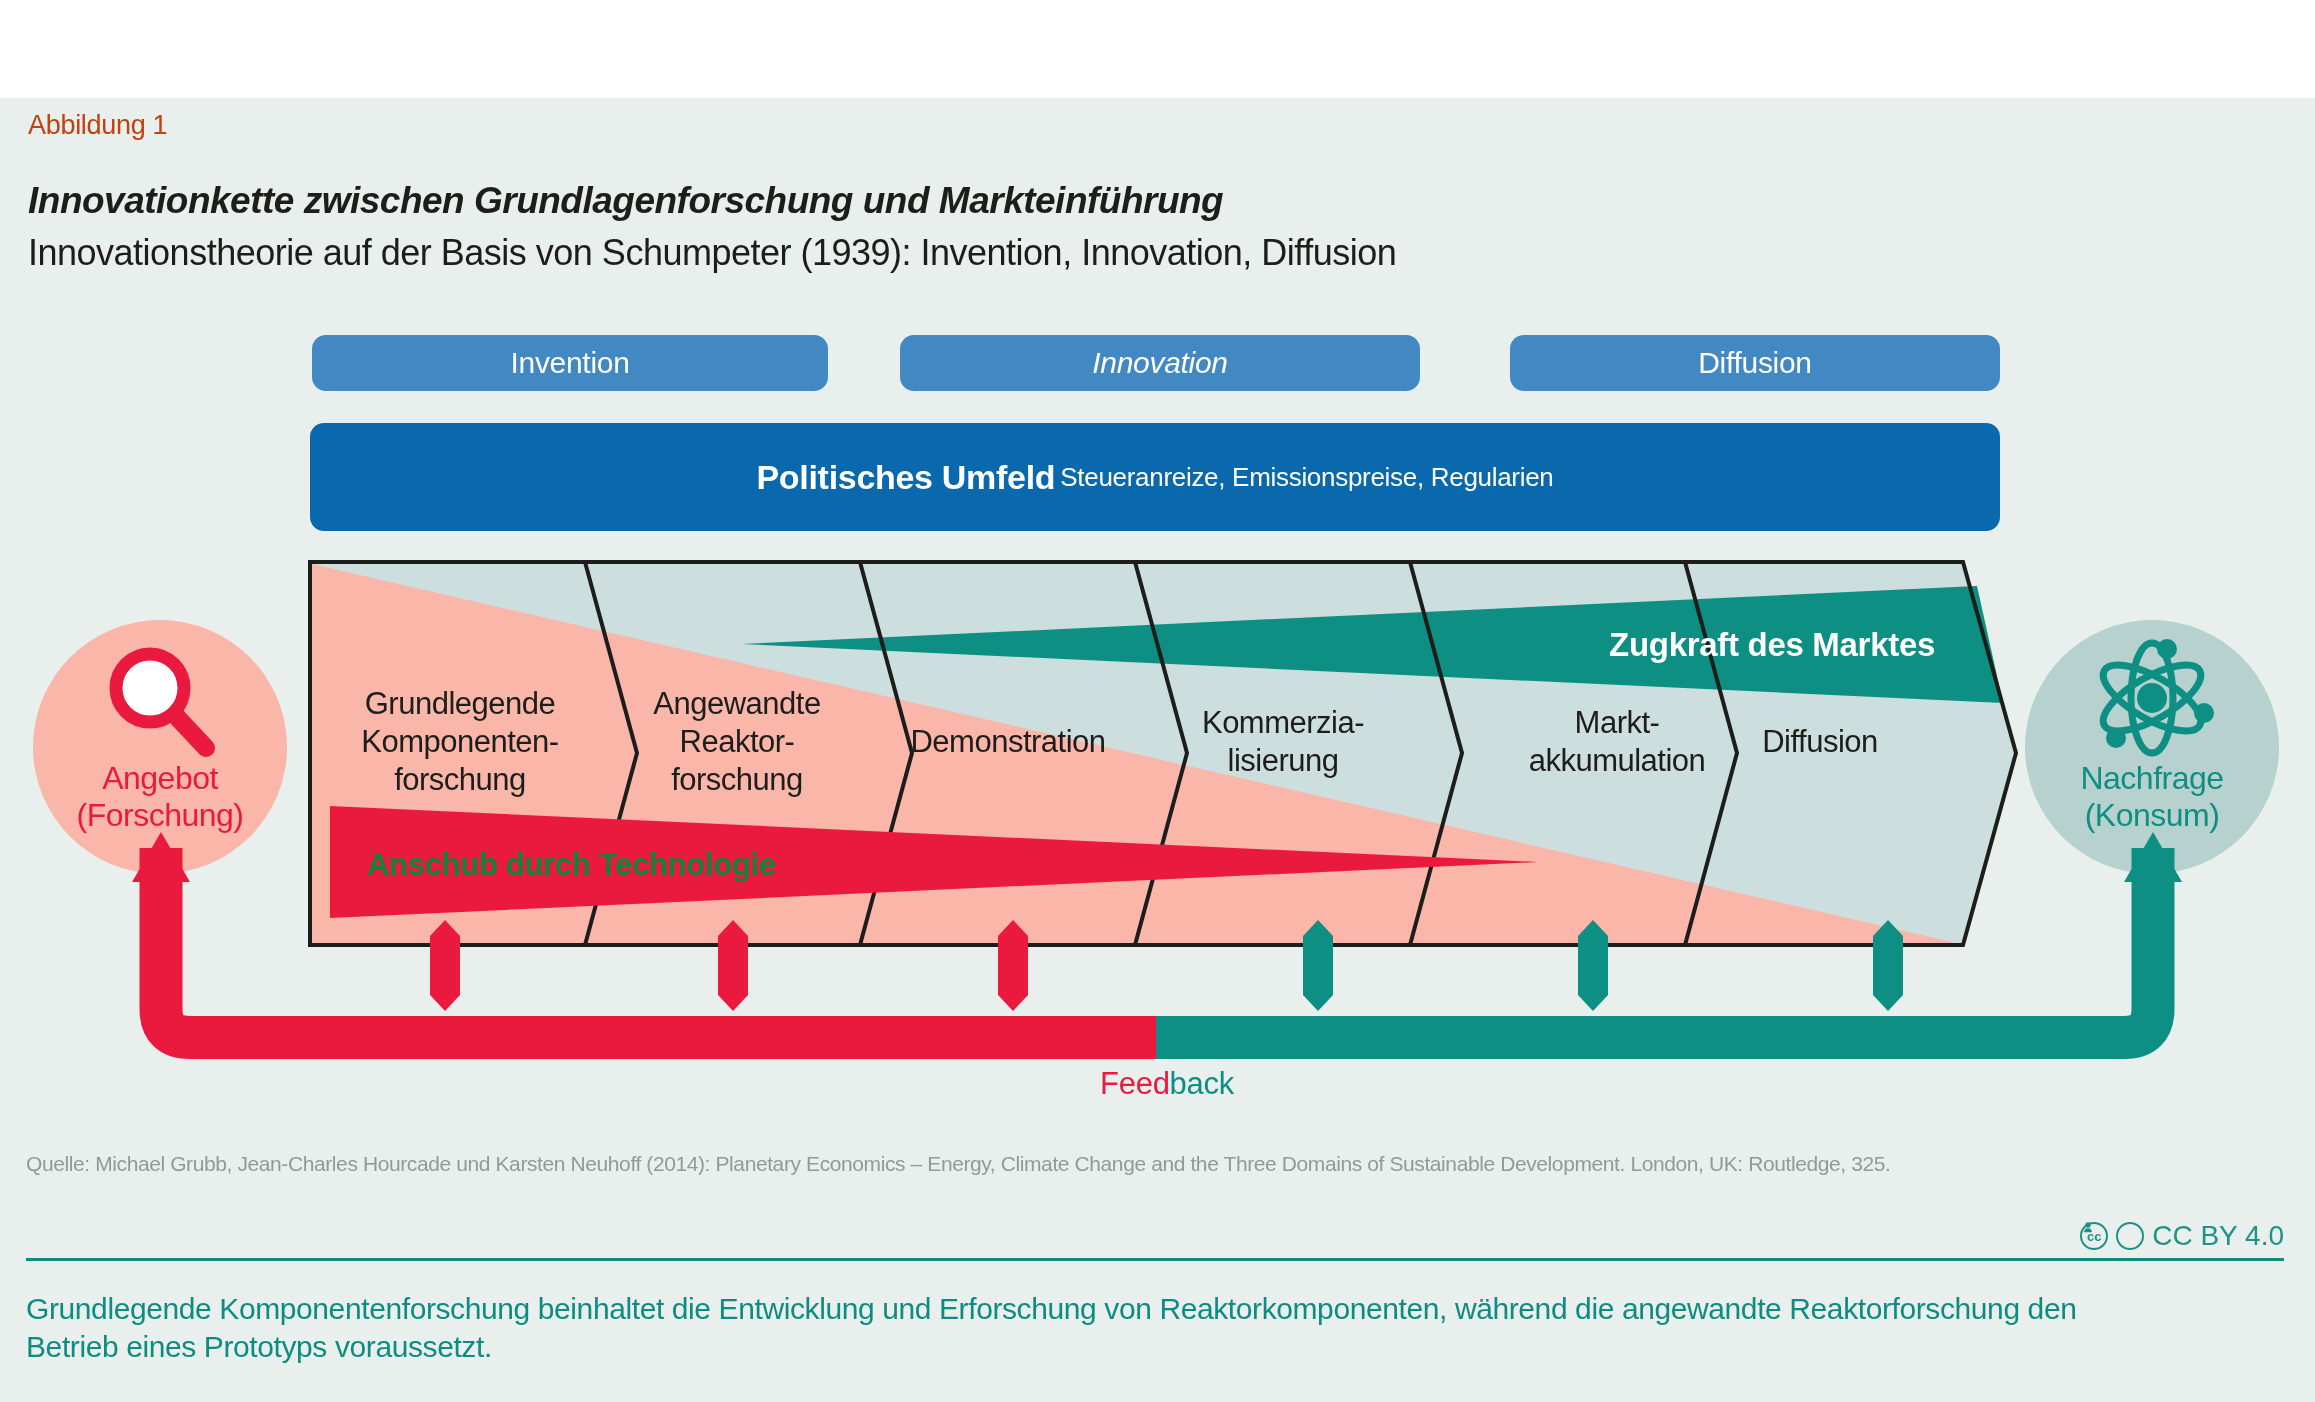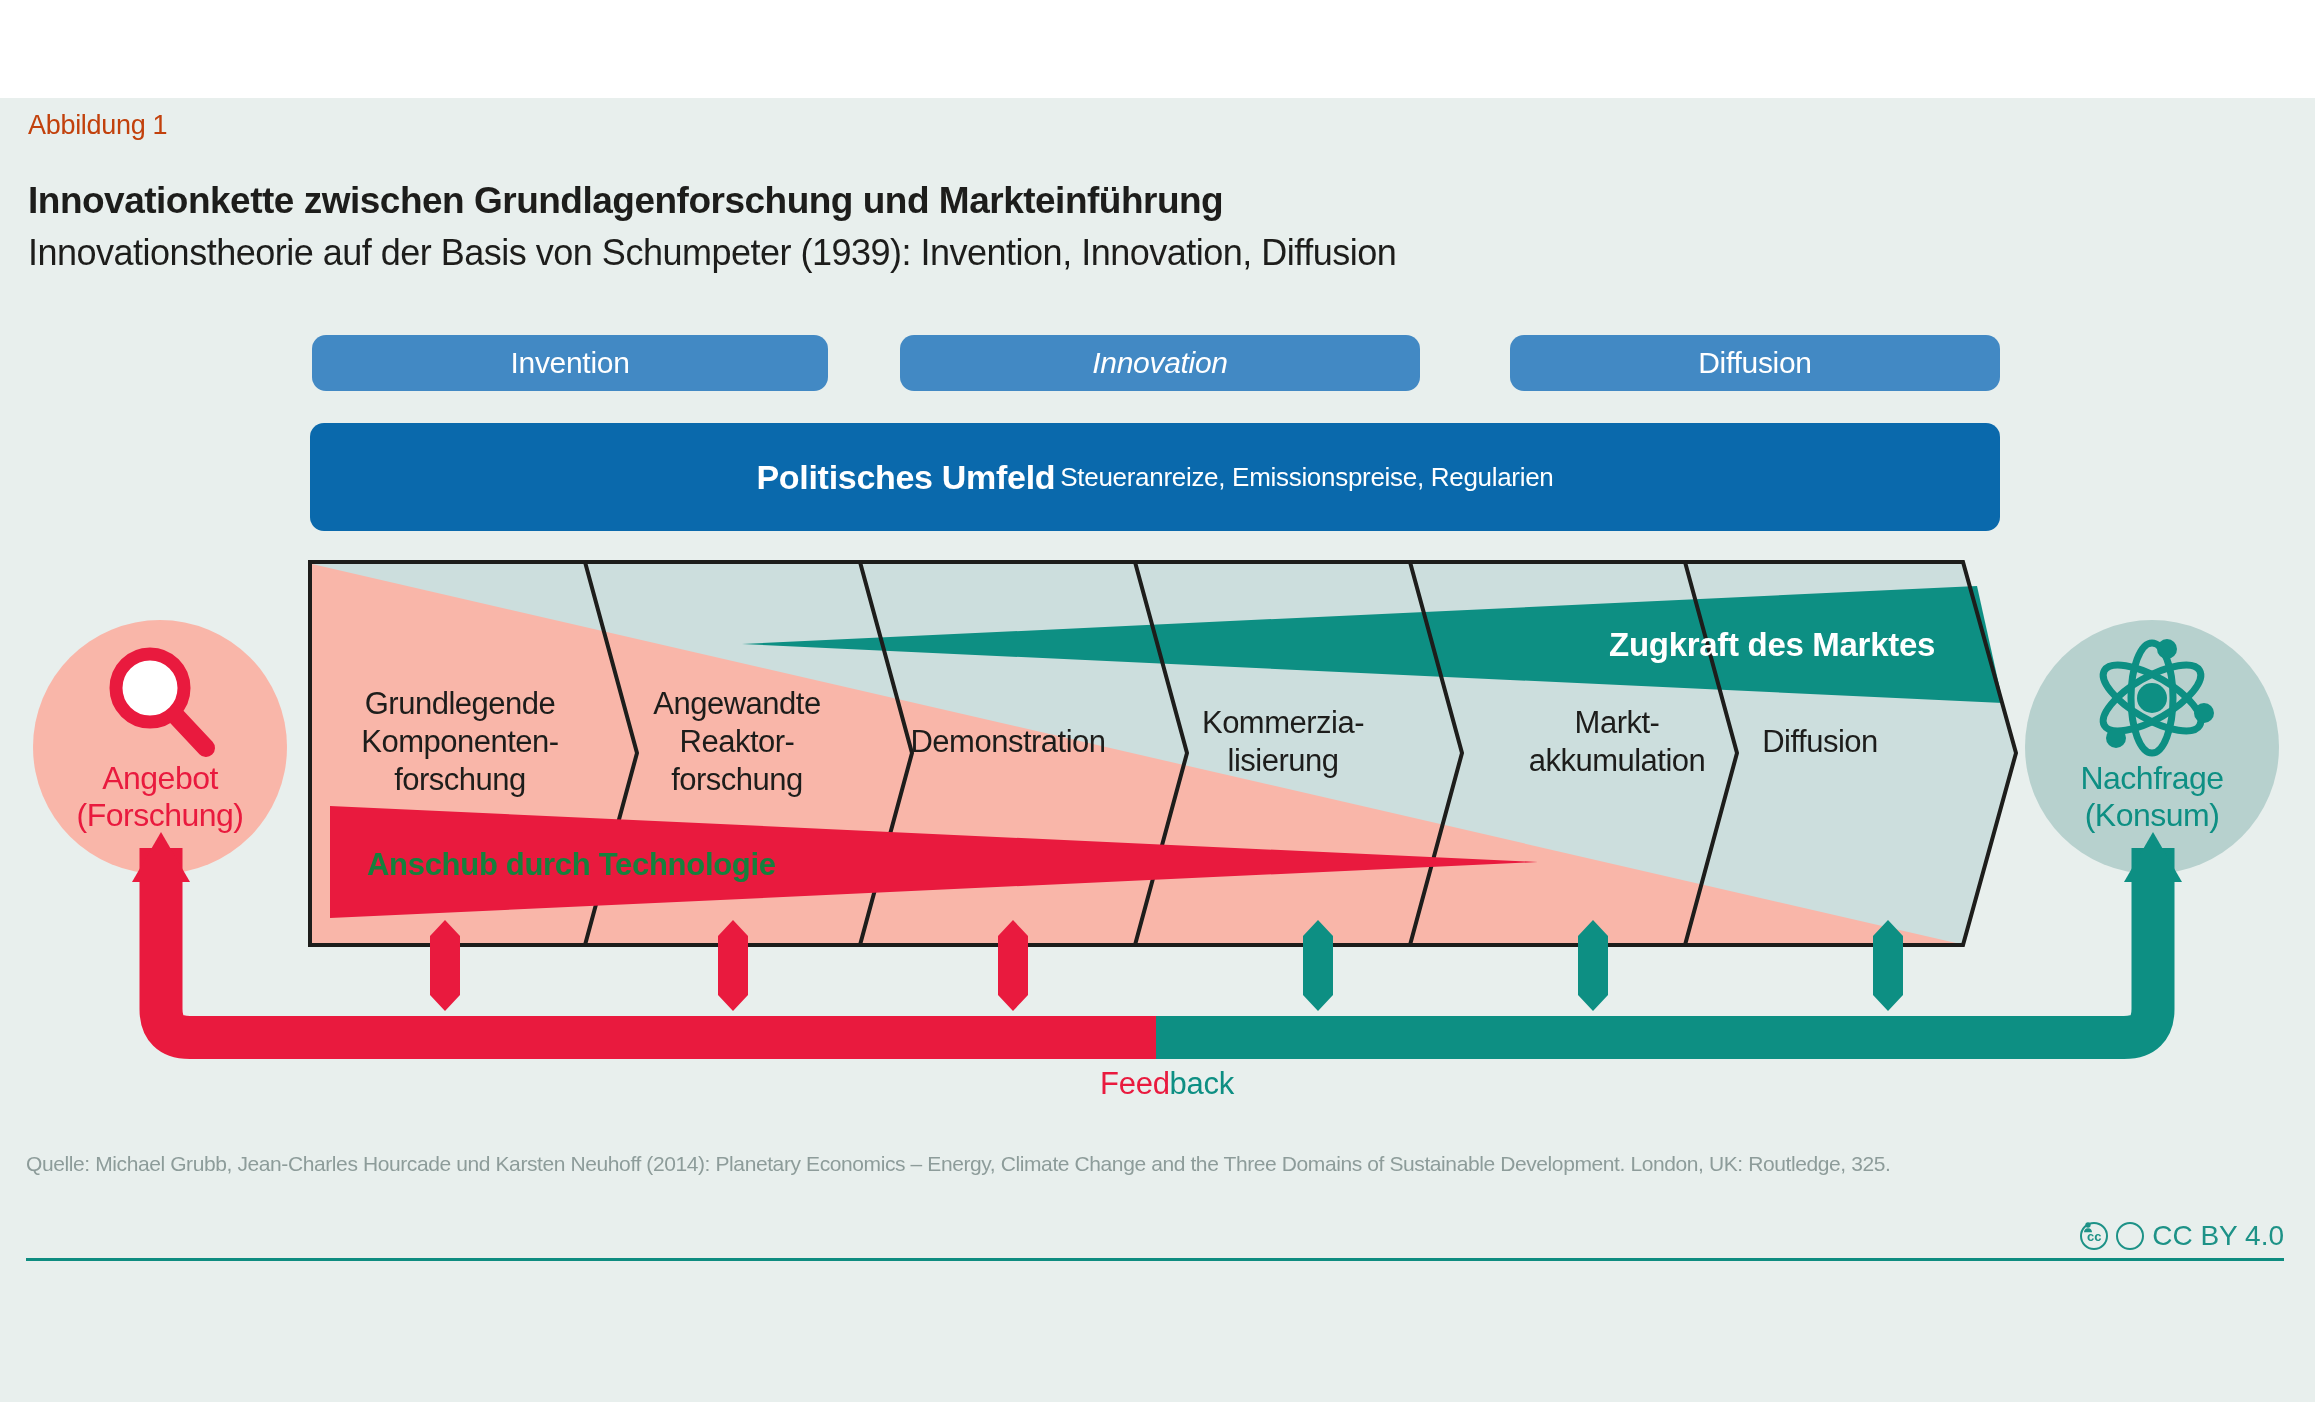--- a/index.html
+++ b/index.html
@@ -1,21 +1,21 @@
 <!DOCTYPE html>
 <html><head>
 <meta charset="utf-8">
 <style>
   html,body{margin:0;padding:0;background:#e8efed;}
   #canvas{position:relative;width:2315px;height:1402px;background:#e8efed;overflow:hidden;
           font-family:"Liberation Sans",sans-serif;color:#1d1d1b;}
   .abs{position:absolute;}
   #top-bar{left:0;top:0;width:2315px;height:98px;background:#ffffff;}
   #fig-label{left:28px;top:110px;font-size:27px;color:#c2410c;letter-spacing:-0.3px;}
-  #fig-title{left:28px;top:180px;font-size:37px;font-weight:bold;letter-spacing:-0.5px;}
+  #fig-title{left:28px;top:180px;font-size:37px;font-weight:bold;letter-spacing:-0.5px;font-style:italic;}
   #fig-subtitle{left:28px;top:232px;font-size:36px;letter-spacing:-0.5px;}
 
   .phase-chip{top:335px;height:56px;background:#4289c4;border-radius:14px;color:#fff;
               font-size:30px;display:flex;align-items:center;justify-content:center;letter-spacing:-0.3px;}
   #phase-invention{left:312px;width:516px;}
   #phase-innovation{left:900px;width:520px;font-style:italic;}
   #phase-diffusion{left:1510px;width:490px;}
 
   #policy-bar{left:310px;top:423px;width:1690px;height:108px;background:#0a69ac;border-radius:14px;
               color:#fff;display:flex;flex-direction:row;align-items:center;justify-content:center;gap:5px;}
@@ -179,14 +179,18 @@
       <svg width="16" height="16" viewBox="0 0 24 24" fill="#1d9287">
           <circle cx="12" cy="7.5" r="4"></circle>
           <path d="M12 12.5c-4.2 0-6 2.8-6 6h12c0-3.2-1.8-6-6-6z"></path>
         </svg>
     </span>
     <span>CC BY 4.0</span>
   </div>
 
   <div id="divider-rule" class="abs"></div>
 
+  <div id="caption" class="abs">
+    <span class="line">Grundlegende Komponentenforschung beinhaltet die Entwicklung und Erforschung von Reaktorkomponenten, während die angewandte Reaktorforschung den</span>
+    <span class="line">Betrieb eines Prototyps voraussetzt.</span>
+  </div>
 
 </div>
 
 </body></html>

